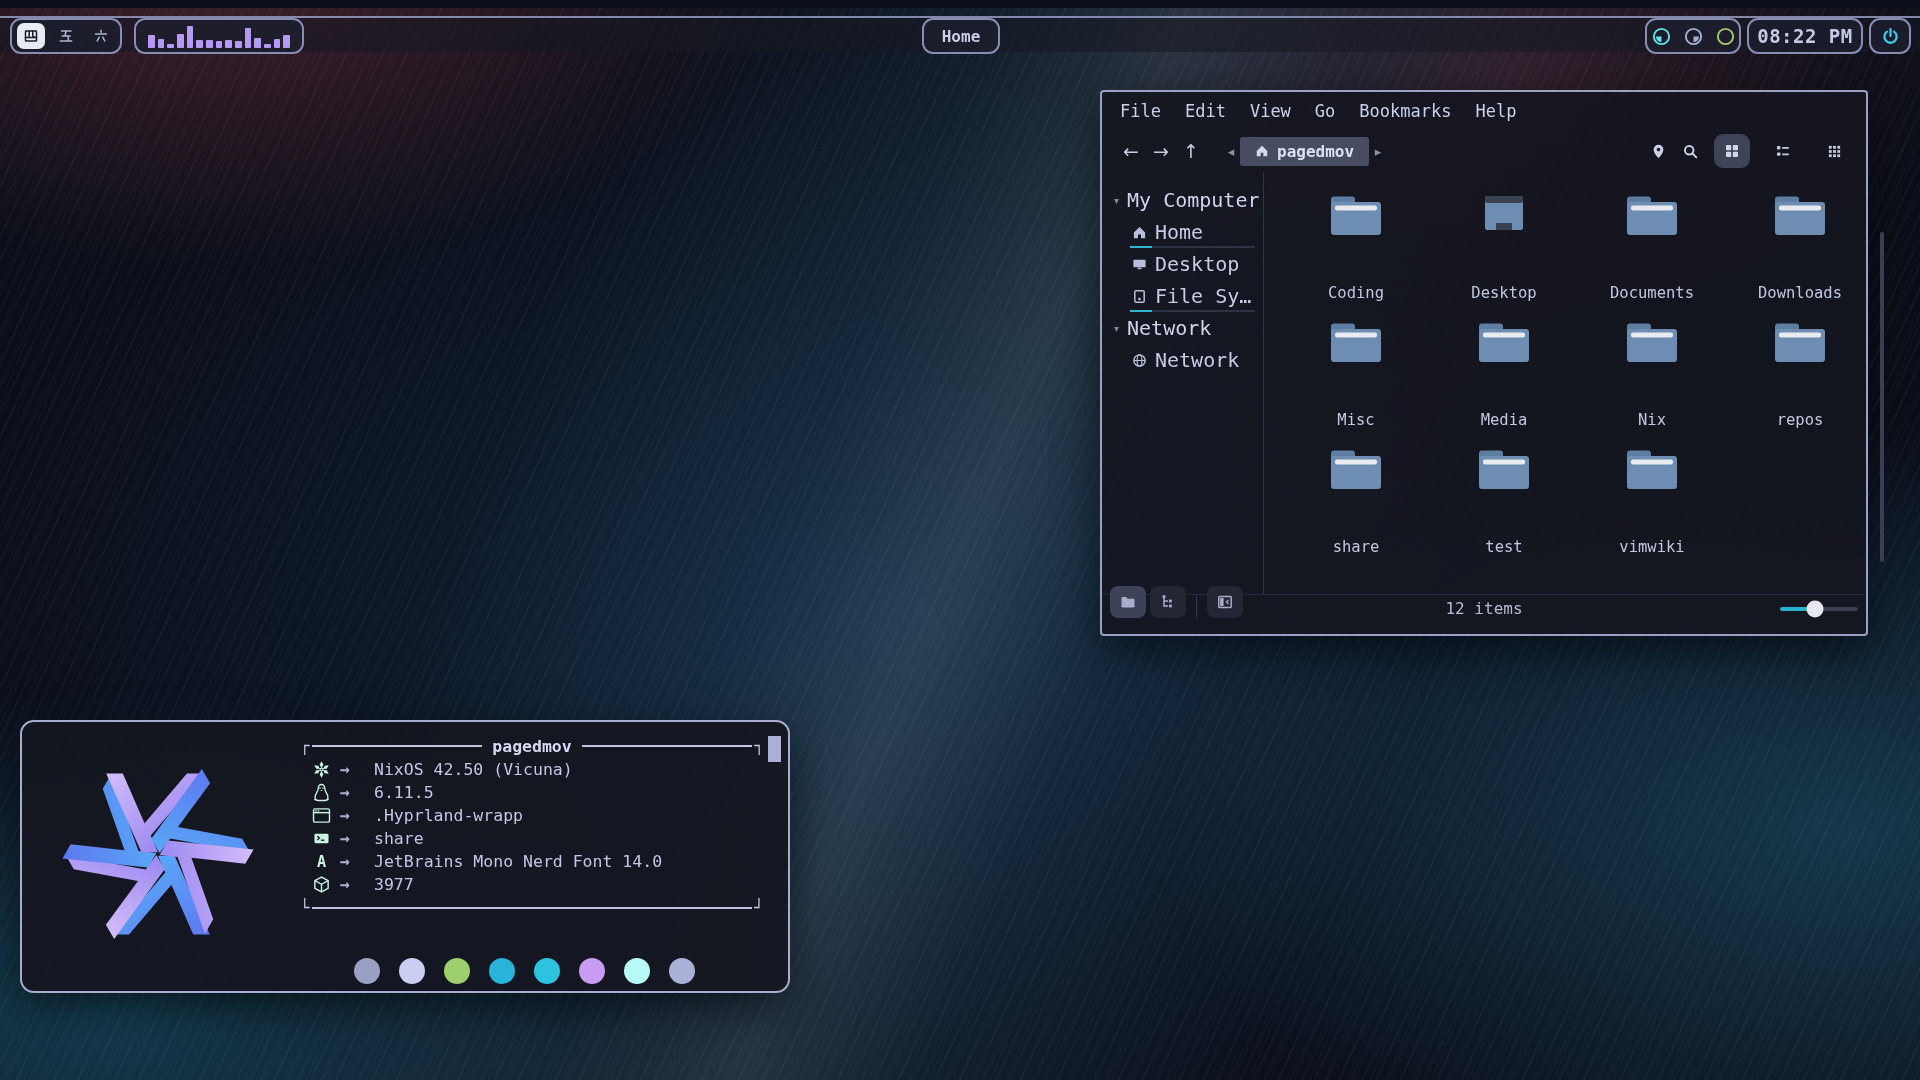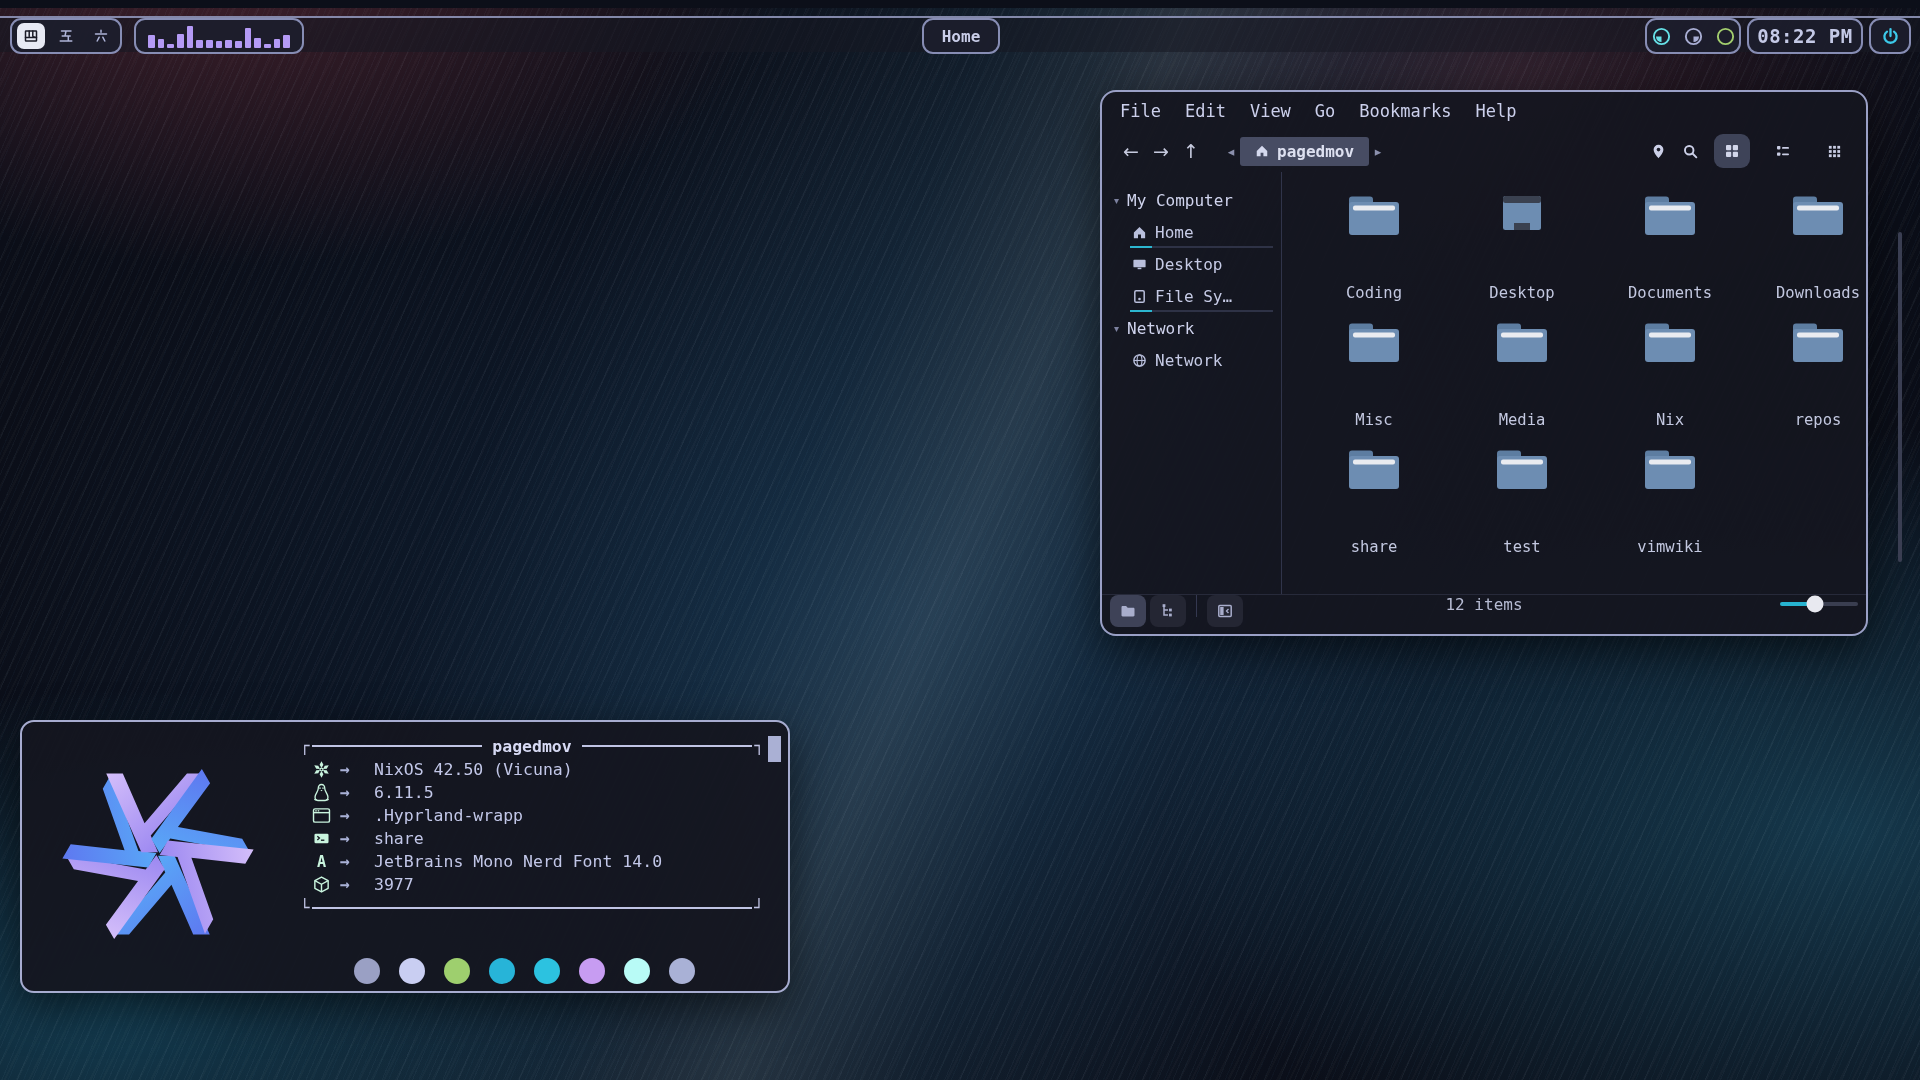--- a/index.html
+++ b/index.html
@@ -43,21 +43,21 @@
   .pill-title { left:922px; width:78px; justify-content:center; }
   .pill-title span { color:#c9cde8; font-weight:bold; font-size:16px; }
   .pill-gauges { left:1645px; width:96px; justify-content:center; gap:11px; }
   .pill-gauges svg { width:21px; height:21px; }
   .pill-clock { left:1747px; width:116px; justify-content:center; }
   .pill-clock span { color:#c4c9e6; font-weight:bold; font-size:19px; letter-spacing:.5px; }
   .pill-power { left:1869px; width:42px; justify-content:center; }
   .pill-power svg { width:21px; height:21px; }
 
   
-  .window { position:absolute; border:2px solid #9aa0c6; border-radius:16px;
+  .window { position:absolute; border:2px solid #9aa0c6; border-radius:4px;
     background:rgba(20,21,31,.93); box-shadow:0 14px 44px rgba(0,0,0,.55); }
 
   
   #fm { left:1100px; top:82px; width:768px; height:546px; display:flex; flex-direction:column; }
   .fm-menubar { height:38px; display:flex; align-items:center; gap:24px; padding:0 18px;
     font-size:17px; color:#ccd0ec; }
   .fm-menu-item { cursor:default; }
   .fm-toolbar { height:42px; display:flex; align-items:center; padding:0 14px; }
   .nav-ico { font-family:"DejaVu Sans", sans-serif; color:#c6cade; font-size:19px; width:30px;
     text-align:center; }
@@ -66,38 +66,38 @@
     text-align:center; }
   .crumb-btn { display:flex; align-items:center; gap:8px; background:#474c63; border-radius:3px;
     padding:5px 15px; color:#dde0f0; font-weight:bold; font-size:16px; }
   .tb-spacer { flex:1; }
   .tb-right { display:flex; align-items:center; gap:15px; }
   .tb-ico svg { width:17px; height:17px; display:block; }
   .view-toggle { width:36px; height:34px; display:flex; align-items:center; justify-content:center;
     border-radius:9px; }
   .view-toggle.active { background:#3e4358; }
   .fm-body { flex:1; display:flex; position:relative; min-height:0; }
-  .fm-sidebar { width:180px; border-right:1px solid #30344a; padding-top:12px; font-size:16px;
+  .fm-sidebar { width:162px; border-right:1px solid #30344a; padding-top:12px; font-size:20px;
     color:#c6cbe6; flex-shrink:0; }
   .sb-row { height:32px; display:flex; align-items:center; gap:8px; position:relative; }
   .sb-section { padding-left:12px; color:#d0d4ee; }
   .sb-item { padding-left:30px; }
   .sb-tri { font-family:"DejaVu Sans", sans-serif; font-size:10px; color:#7d82a0; }
   .sb-ico svg { width:15px; height:15px; display:block; }
   .sb-underline { position:absolute; left:28px; right:8px; bottom:0; height:2px;
     background:linear-gradient(90deg,#2cb6d0 0 22px,#2e3246 22px); }
   .fm-content { flex:1; position:relative; padding:12px 14px 0 18px; }
   .folder-grid { display:grid; grid-template-columns:repeat(4,148px); grid-auto-rows:127px; }
   .cell { display:flex; flex-direction:column; align-items:center; padding-top:8px;gap:32px; }
   .cell svg { width:58px; height:48px; }
   .cell .lbl { margin-top:12px; font-size:15.5px; color:#c3c8e0; }
   .fm-scroll { position:absolute; right:4px; top:60px; width:4px; height:330px;
     background:#3a3e52; border-radius:2px; }
-  .fm-status { height:40px; border-top:1px solid #272a3a; display:flex; align-items:flex-start;
-    padding:0 8px; position:relative; }
+  .fm-status { height:40px; border-top:1px solid #272a3a; display:flex; align-items:flex-end;
+    padding:16px 8px; position:relative; }
   .st-btn { width:36px; height:32px; border-radius:8px; display:flex; align-items:center;
     justify-content:center; background:#242633; }
   .st-btn.active { background:#3e4257; }
   .st-btn + .st-btn { margin-left:4px; }
   .st-sep { width:1px; height:22px; background:#343850; margin:0 10px; }
   .st-center { position:absolute; left:0; right:0; text-align:center; color:#b6bbd2;
     font-size:16px; pointer-events:none; }
   .zoom-slider { margin-left:auto; width:78px; height:18px; position:relative; display:flex;
     align-items:center; }
   .zoom-track { width:100%; height:4px; border-radius:2px;

